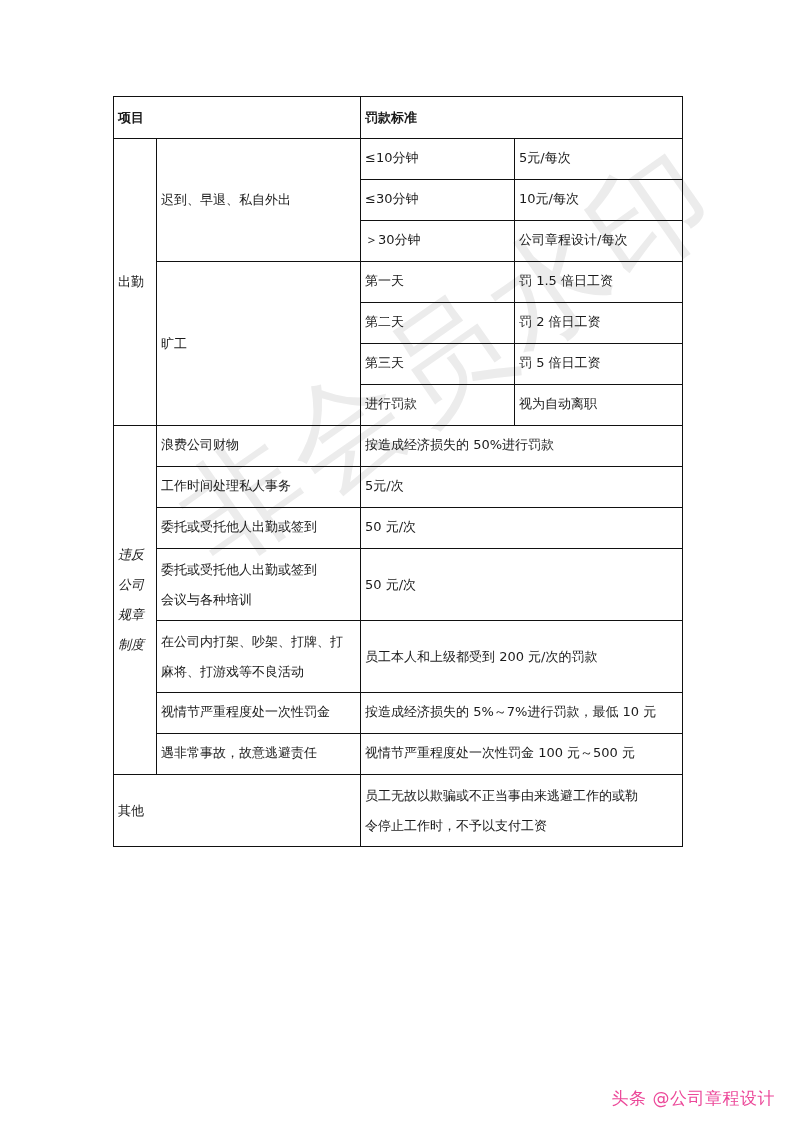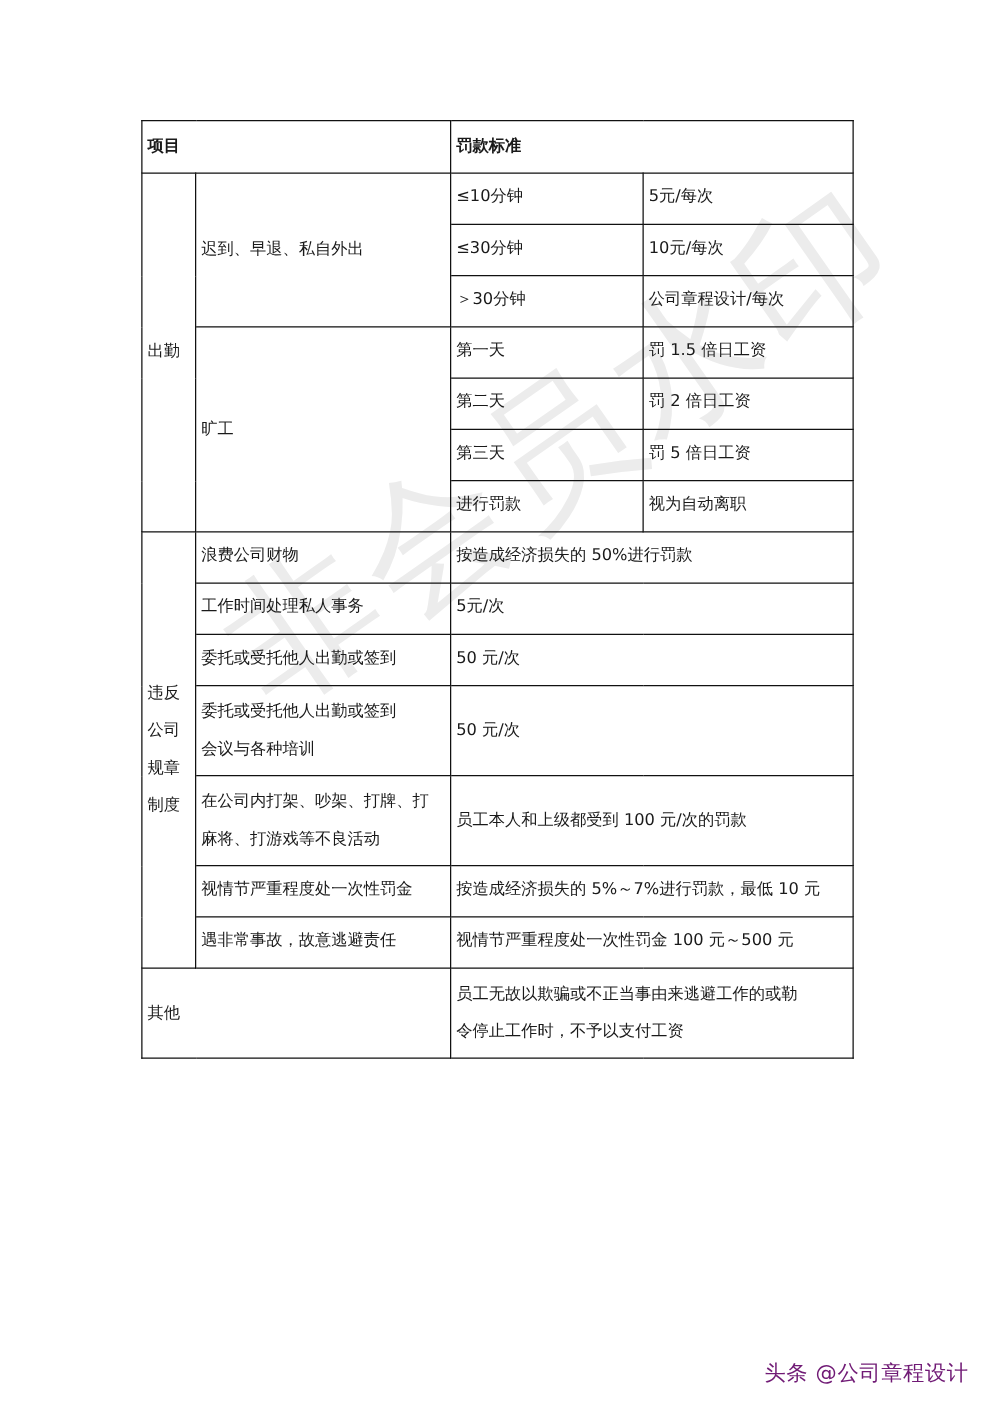--- a/index.html
+++ b/index.html
@@ -23,24 +23,24 @@
       border: 1.5px solid #111;
       text-align: left; vertical-align: middle;
       font-size: 13px; line-height: 30px; padding: 0 4px;
       font-weight: normal;
     }
     table.fines th { font-weight: bold; height: 41px; }
     .r42 { height: 41px; }
     .r73 { height: 72px; }
     .top-align { vertical-align: top !important; padding-top: 4px !important; }
     .cat { line-height: 30px; }
-    .vtext { display: inline-block; width: 30px; line-height: 30px; }
+    .vtext { display: inline-block; width: 30px; line-height: 30px; font-style: italic; }
     .footer {
       position: absolute; right: 18px; bottom: 12px;
-      font-size: 17px; color: #701a75; letter-spacing: 0.5px;
+      font-size: 17px; color: #ec4899; letter-spacing: 0.5px;
     }
   </style>
 </head>
 <body>
 
 <div class="watermark">非会员水印</div>
 
 <table class="fines">
   <colgroup>
     <col style="width:43px">
@@ -112,21 +112,21 @@
       <span>委托或受托他人出勤或签到</span><br>
       <span>会议与各种培训</span>
     </td>
     <td colspan="2">50 元/次</td>
   </tr>
   <tr class="r73">
     <td>
       <span>在公司内打架、吵架、打牌、打</span><br>
       <span>麻将、打游戏等不良活动</span>
     </td>
-    <td colspan="2">员工本人和上级都受到 100 元/次的罚款</td>
+    <td colspan="2">员工本人和上级都受到 200 元/次的罚款</td>
   </tr>
   <tr class="r42">
     <td class="top-align">视情节严重程度处一次性罚金</td>
     <td colspan="2" class="top-align">按造成经济损失的 5%～7%进行罚款，最低 10 元</td>
   </tr>
   <tr class="r42">
     <td class="top-align">遇非常事故，故意逃避责任</td>
     <td colspan="2" class="top-align">视情节严重程度处一次性罚金 100 元～500 元</td>
   </tr>
 

